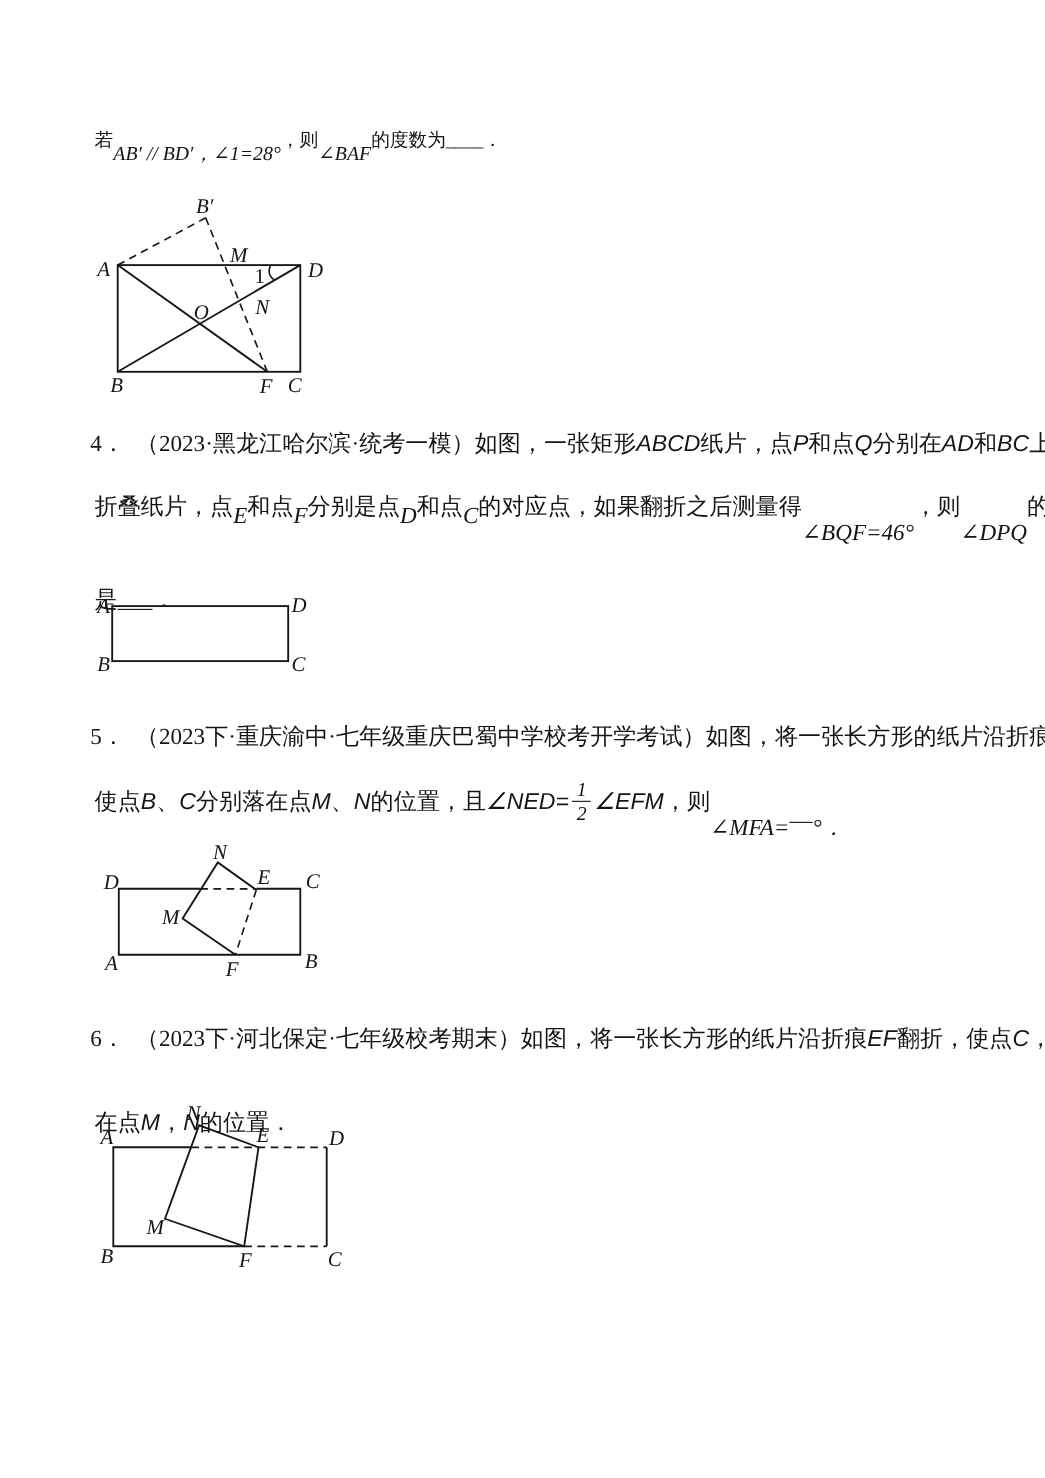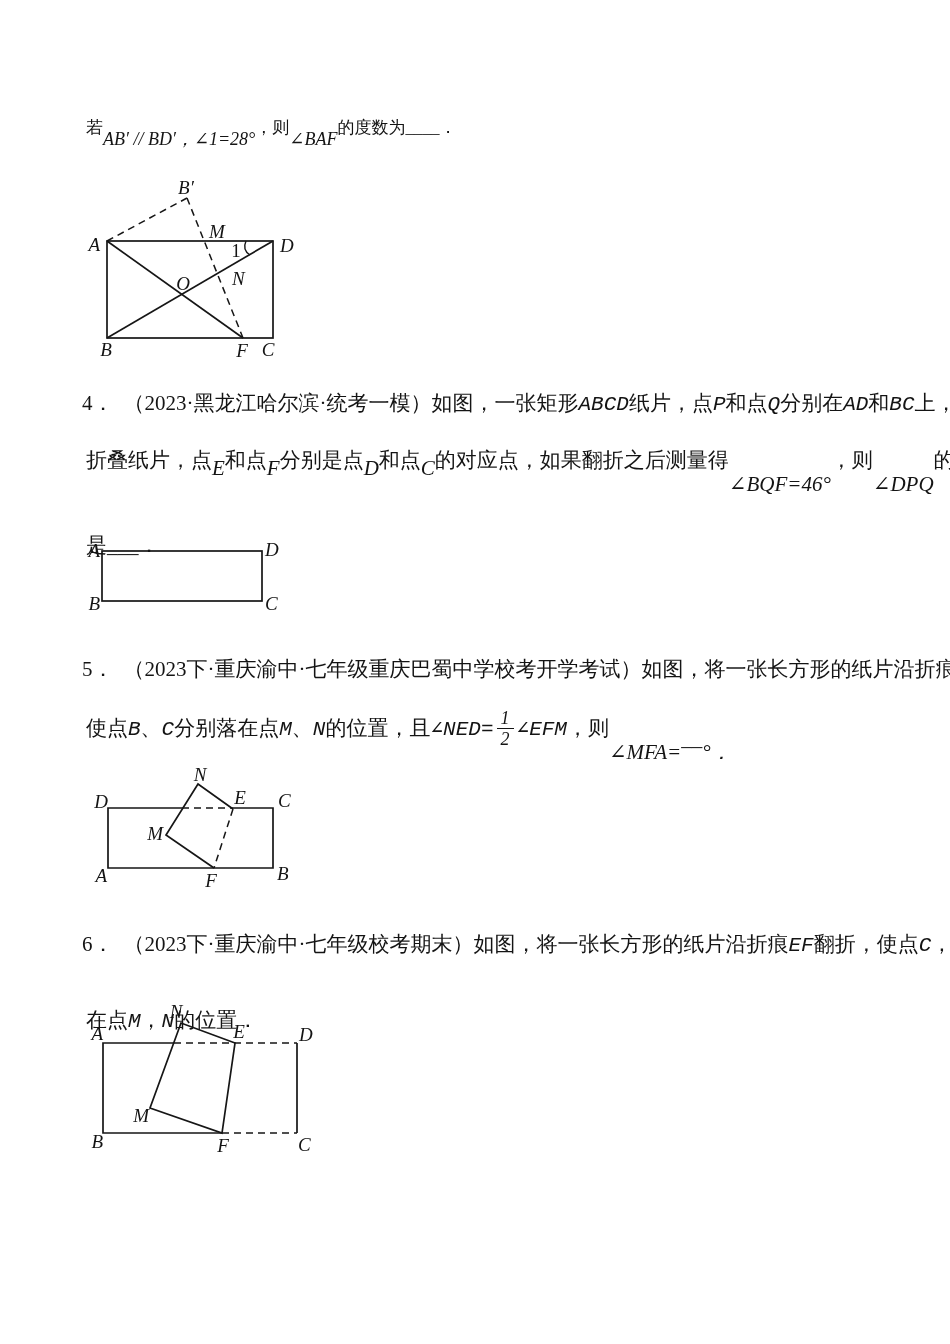--- a/index.html
+++ b/index.html
@@ -5,21 +5,21 @@
   * { margin:0; padding:0; box-sizing:border-box; }
   html,body { background:#fff; }
   body {
     width:950px; height:1344px; position:relative;
     font-family:"Liberation Serif","DejaVu Serif",serif;
     color:#141414; overflow:hidden;
   }
   .tline { position:absolute; white-space:nowrap; font-size:21px; line-height:30px; }
   .pnum { margin-right:10px; }
   .seg-cjk { font-style:normal; }
-  .seg-m  { font-style:italic; font-family:Liberation Mono, monospace; }
+  .seg-m  { font-style:italic; font-family:Liberation Sans, sans-serif; }
   .seg-mlow { font-style:italic; position:relative; top:24px;
               font-family:"Liberation Serif","DejaVu Serif","DejaVu Sans",serif; }
   .seg-sub  { font-style:italic; position:relative; top:8px; }
   .seg-blank { letter-spacing:0; }
   .seg-blanklow { position:relative; top:10px; }
   .seg-frac { display:inline-block; vertical-align:middle; text-align:center;
               font-style:italic; line-height:1; margin:0 3px; position:relative; top:-2px; }
   .seg-frac .num, .seg-frac .den { display:block; font-size:18px; padding:1px 4px; }
   .seg-frac .num { border-bottom:1.4px solid #141414; }
   .intro { font-size:17px;text-align:right; }
@@ -83,21 +83,21 @@
   <text class="flabel" x="108" y="808" text-anchor="end">D</text>
   <text class="flabel" x="240" y="804" text-anchor="middle">E</text>
   <text class="flabel" x="278" y="807" text-anchor="start">C</text>
   <text class="flabel" x="163" y="840" text-anchor="end">M</text>
   <text class="flabel" x="107" y="882" text-anchor="end">A</text>
   <text class="flabel" x="211" y="887" text-anchor="middle">F</text>
   <text class="flabel" x="277" y="880" text-anchor="start">B</text>
 </svg>
 
 <div class="tline" style="left:82px; top:929px;">
-  <span class="pnum">6．</span><span><span class="seg seg-cjk">（2023下·重庆渝中·七年级校考期末）如图，将一张长方形的纸片沿折痕</span><span class="seg seg-m">EF</span><span class="seg seg-cjk">翻折，使点</span><span class="seg seg-m">C</span><span class="seg seg-cjk">，</span></span>
+  <span class="pnum">6．</span><span><span class="seg seg-cjk">（2023下·河北保定·七年级校考期末）如图，将一张长方形的纸片沿折痕</span><span class="seg seg-m">EF</span><span class="seg seg-cjk">翻折，使点</span><span class="seg seg-m">C</span><span class="seg seg-cjk">，</span></span>
 </div>
 <div class="tline" style="left:86px; top:965px;margin-top:40px;"><span class="seg seg-cjk">在点</span><span class="seg seg-m">M</span><span class="seg seg-cjk">，</span><span class="seg seg-m">N</span><span class="seg seg-cjk">的位置．</span></div>
 
 <svg class="fig" style="left:85px; top:1003px;" width="235" height="162" viewBox="85 1003 235 162">
   <path class="stroke" d="M 174 1043 L 103 1043 L 103 1133 L 222 1133"></path>
   <line class="stroke" x1="297" y1="1043" x2="297" y2="1133"></line>
   <line class="stroke dash" x1="174" y1="1043" x2="297" y2="1043"></line>
   <line class="stroke dash" x1="222" y1="1133" x2="297" y2="1133"></line>
   <path class="stroke" d="M 235 1043 L 181 1023 L 150 1108 L 222 1133 Z"></path>
   <text class="flabel" x="176" y="1018" text-anchor="middle">N</text>

